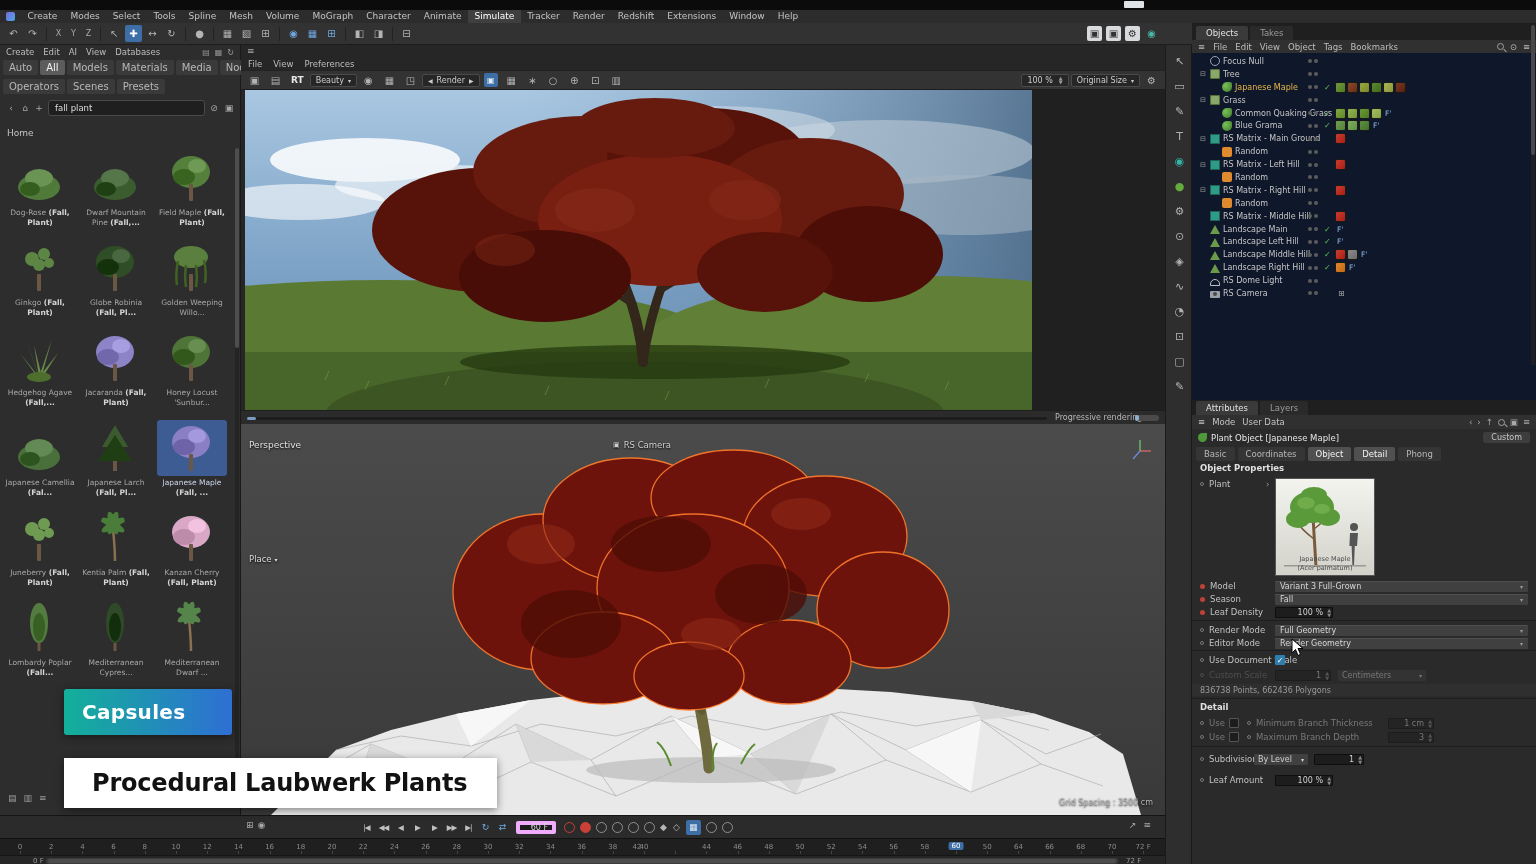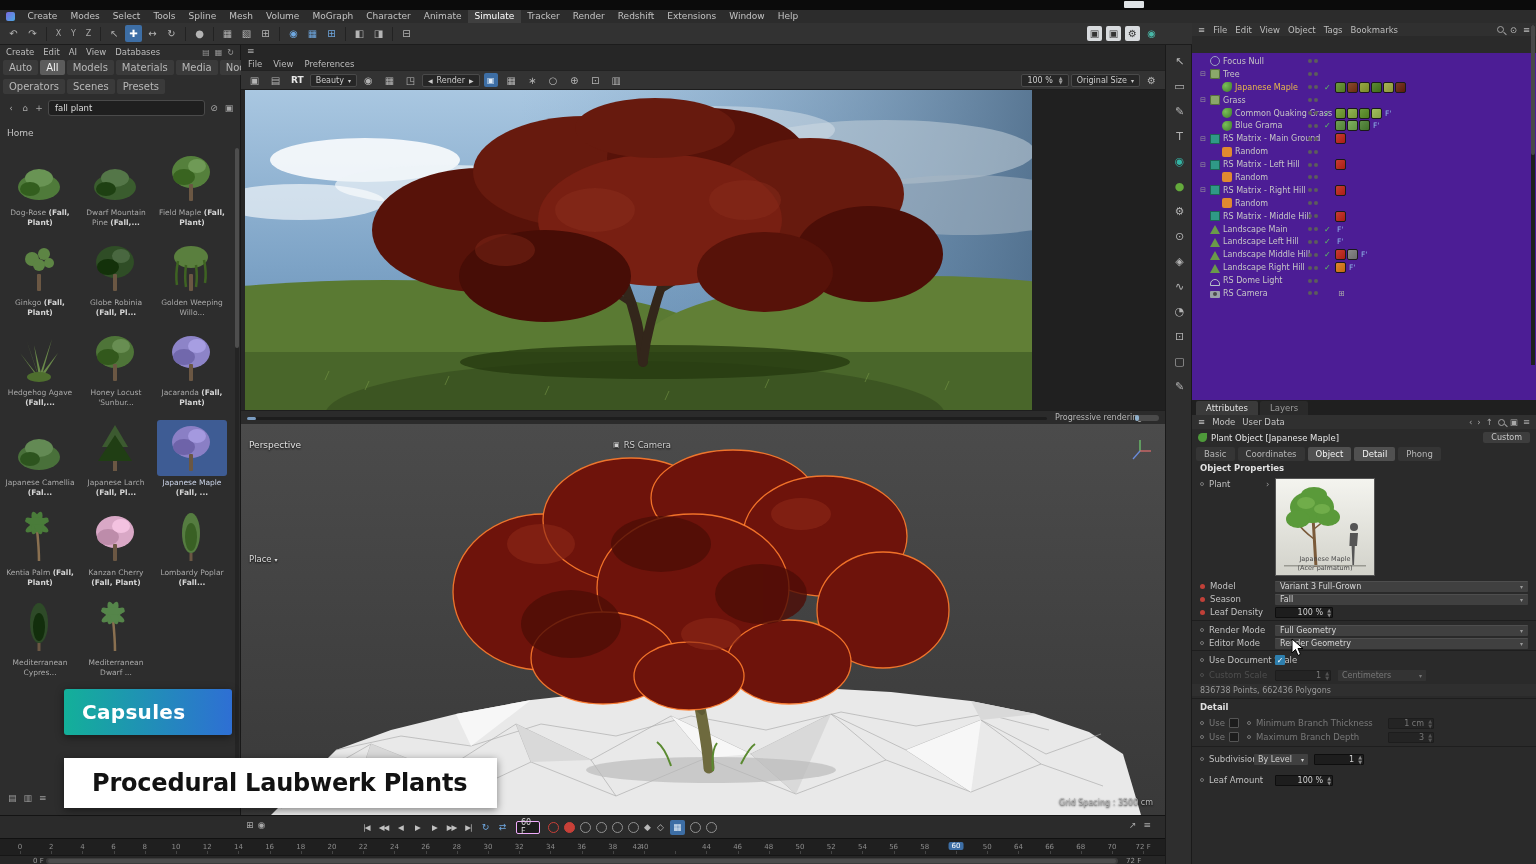--- a/index.html
+++ b/index.html
@@ -73,21 +73,21 @@
 
 #tool-strip{position:absolute;left:1165px;top:45px;width:27px;height:819px;background:#2e2e2e;border-left:1px solid #1a1a1a;border-right:1px solid #1a1a1a}
 .ts-btn{position:absolute;left:3px;width:21px;height:21px;display:flex;align-items:center;justify-content:center;font-size:11px;color:#b2b2b2;border-radius:3px}
 
 #right-panel{position:absolute;left:1192px;top:23px;width:344px;height:841px;background:#2a2a2a}
 .om-tabs{height:17px;background:#1f1f1f;display:flex;align-items:flex-end;padding:2px 4px 0;gap:2px}
 .tab{padding:2px 10px;font-size:8.5px;background:#2a2a2a;color:#9a9a9a;border-radius:2px 2px 0 0}
 .tab.active{background:#3a3a3a;color:#e2e2e2}
 .om-menus{height:13px;display:flex;gap:8px;align-items:center;padding:0 6px;font-size:8.5px;color:#bdbdbd;background:#303030}
 .om-menus .right{margin-left:auto;display:flex;gap:6px;align-items:center}
-#om-tree{position:absolute;left:0;top:30px;width:344px;height:347px;background:#4c1d95;overflow:hidden;padding-top:2px}
+#om-tree{position:absolute;left:0;top:30px;width:344px;height:347px;background:#0f172a;overflow:hidden;padding-top:2px}
 .om-row{position:relative;height:12.9px;display:flex;align-items:center;font-size:8px}
 .om-exp{width:10px;text-align:center;color:#9a9a9a;font-size:7px;flex:none}
 .om-label{margin-left:3px;color:#c6c6c6;white-space:nowrap}
 .om-label.sel{color:#e8b84b}
 .om-right{position:absolute;left:116px;top:0;height:100%;display:flex;align-items:center}
 .om-dot{width:4px;height:4px;border-radius:50%;background:#5c5c5c;margin-right:2px}
 .om-check{color:#5ec85e;font-size:8px;margin-left:4px;width:10px}
 .om-chip{width:11px;height:11px;border-radius:2px;margin-left:1px;border:1px solid #1a1a1a;flex:none}
 .om-tag{font-size:7.5px;color:#8fb8e8;margin-left:3px}
 .om-extra{margin-left:4px;color:#a8a8a8;font-size:8px}
@@ -132,21 +132,21 @@
 .stats{padding-left:8px;font-size:8px;color:#9a9a9a}
 .hr{position:absolute;left:0;width:344px;height:1px;background:#1e1e1e}
 #preview{position:absolute;left:83px;top:455px;width:100px;height:98px;background:linear-gradient(#f4f4ef,#d2d2ca);border:1px solid #555}
 .preview-cap{position:absolute;left:0;bottom:2px;width:100%;text-align:center;font-size:6.5px;color:#4a4a4a;line-height:1.35}
 
 #transport{position:absolute;left:0;top:815px;width:1165px;height:23px;background:#2b2b2b;border-top:1px solid #141414}
 .t-left{position:absolute;left:246px;top:4px;display:flex;gap:4px;color:#a8a8a8;font-size:9px}
 #t-center{position:absolute;left:358px;top:3px;display:flex;align-items:center}
 .pbtn{width:17px;height:16px;display:flex;align-items:center;justify-content:center;font-size:7.5px;color:#c0c0c0;letter-spacing:-1px}
 .pbtn.accent{color:#6fa8e0;font-size:9px;letter-spacing:0}
-.frame-box{width:24px;height:13px;background:#1c1c1c;border:1px solid #f0abfc;border-radius:2px;color:#d8d8d8;font-size:8px;display:flex;align-items:center;justify-content:flex-end;padding:0 4px;margin:0 5px}
+.frame-box{width:40px;height:13px;background:#1c1c1c;border:4px solid #f0abfc;border-radius:2px;color:#d8d8d8;font-size:8px;display:flex;align-items:center;justify-content:flex-end;padding:0 4px;margin:0 5px}
 .rbtn{width:11px;height:11px;border-radius:50%;border:1.5px solid #909090;margin:0 2.5px;flex:none}
 .rbtn.red{border-color:#c84038}
 .rbtn.redfill{background:#c84038;border-color:#c84038}
 .dbtn{color:#b8b8b8;font-size:9px;margin:0 3px}
 .chipbtn{width:15px;height:15px;background:#3d6ea5;border-radius:2px;color:#dce8f4;font-size:9px;display:flex;align-items:center;justify-content:center;margin:0 3px}
 .t-right{position:absolute;right:14px;top:4px;display:flex;gap:7px;color:#a8a8a8;font-size:9px}
 #ruler{position:absolute;left:0;top:838px;width:1165px;height:17px;background:#1f1f1f;border-top:1px solid #111}
 .tick{position:absolute;top:4px;transform:translateX(-50%);font-size:7px;color:#8c8c8c}
 .tick.current{background:#3d6ea5;color:#fff;border-radius:2px;padding:0 3px;top:3px}
 .tickmark{position:absolute;bottom:1px;width:1px;height:3px;background:#454545}
@@ -359,42 +359,42 @@
               <polygon points="33,46 46,8 36,44"></polygon>
             </g>
             <ellipse cx="33" cy="46" rx="12" ry="5" fill="#4e6e2e"></ellipse>
           </svg>
         </div>
         <div class="lbl">Hedgehog Agave <b>(Fall,...</b></div>
       </div>
       <div class="cell">
         <div class="thumb">
           <svg viewBox="0 0 68 54" width="68" height="54">
+            <ellipse cx="33" cy="21" rx="19" ry="16" fill="#8d84c8"></ellipse>
+            <ellipse cx="26" cy="26" rx="11" ry="8" fill="#7168ac"></ellipse>
+            <ellipse cx="39" cy="15" rx="9" ry="7" fill="#a79ee2"></ellipse>
+            <rect x="31" y="33" width="4" height="17" rx="1" fill="#6b5743"></rect>
+          </svg>
+        </div>
+        <div class="lbl">Jacaranda <b>(Fall, Plant)</b></div>
+      </div>
+      <div class="cell">
+        <div class="thumb">
+          <svg viewBox="0 0 68 54" width="68" height="54">
             <ellipse cx="33" cy="21" rx="19" ry="16" fill="#4e7438"></ellipse>
             <ellipse cx="26" cy="26" rx="11" ry="8" fill="#32581c"></ellipse>
             <ellipse cx="39" cy="15" rx="9" ry="7" fill="#688e52"></ellipse>
             <rect x="31" y="33" width="4" height="17" rx="1" fill="#6b5743"></rect>
           </svg>
         </div>
         <div class="lbl">Honey Locust 'Sunbur...</div>
       </div>
       <div class="cell">
         <div class="thumb">
           <svg viewBox="0 0 68 54" width="68" height="54">
-            <ellipse cx="33" cy="21" rx="19" ry="16" fill="#8d84c8"></ellipse>
-            <ellipse cx="26" cy="26" rx="11" ry="8" fill="#7168ac"></ellipse>
-            <ellipse cx="39" cy="15" rx="9" ry="7" fill="#a79ee2"></ellipse>
-            <rect x="31" y="33" width="4" height="17" rx="1" fill="#6b5743"></rect>
-          </svg>
-        </div>
-        <div class="lbl">Jacaranda <b>(Fall, Plant)</b></div>
-      </div>
-      <div class="cell">
-        <div class="thumb">
-          <svg viewBox="0 0 68 54" width="68" height="54">
             <ellipse cx="33" cy="36" rx="21" ry="13" fill="#49703a"></ellipse>
             <ellipse cx="33" cy="27" rx="14" ry="9" fill="#638a54"></ellipse>
             <ellipse cx="24" cy="38" rx="10" ry="7" fill="#2d541e"></ellipse>
           </svg>
         </div>
         <div class="lbl">Japanese Camellia <b>(Fal...</b></div>
       </div>
       <div class="cell">
         <div class="thumb">
           <svg viewBox="0 0 68 54" width="68" height="54">
@@ -408,20 +408,34 @@
       <div class="cell selected">
         <div class="thumb">
           <svg viewBox="0 0 68 54" width="68" height="54">
             <ellipse cx="33" cy="21" rx="19" ry="16" fill="#8a7fc5"></ellipse>
             <ellipse cx="26" cy="26" rx="11" ry="8" fill="#6e63a9"></ellipse>
             <ellipse cx="39" cy="15" rx="9" ry="7" fill="#a499df"></ellipse>
             <rect x="31" y="33" width="4" height="17" rx="1" fill="#6b5743"></rect>
           </svg>
         </div>
         <div class="lbl">Japanese Maple <b>(Fall, ...</b></div>
+      </div>
+      <div class="cell">
+        <div class="thumb">
+          <svg viewBox="0 0 68 54" width="68" height="54">
+            <g fill="#6f9a52">
+              <circle cx="26" cy="18" r="7"></circle>
+              <circle cx="38" cy="13" r="6"></circle>
+              <circle cx="33" cy="24" r="6"></circle>
+              <circle cx="43" cy="22" r="5"></circle>
+            </g>
+            <rect x="31" y="33" width="4" height="17" rx="1" fill="#6b5743"></rect>
+          </svg>
+        </div>
+        <div class="lbl">Juneberry <b>(Fall, Plant)</b></div>
       </div>
       <div class="cell">
         <div class="thumb">
           <svg viewBox="0 0 68 54" width="68" height="54">
             <path d="M33 50 C33 38 32 28 31 18" stroke="#8a7050" stroke-width="2.5" fill="none"></path>
             <g fill="#4a7c3a">
               <ellipse cx="31" cy="14" rx="13" ry="4" transform="rotate(-30 31 14)"></ellipse>
               <ellipse cx="31" cy="14" rx="13" ry="4" transform="rotate(30 31 14)"></ellipse>
               <ellipse cx="31" cy="12" rx="12" ry="4" transform="rotate(-70 31 12)"></ellipse>
               <ellipse cx="31" cy="12" rx="12" ry="4" transform="rotate(70 31 12)"></ellipse>
@@ -701,20 +715,24 @@
     <div class="ts-btn" style="top: 181px;">⊙</div>
     <div class="ts-btn" style="top: 206px;">◈</div>
     <div class="ts-btn" style="top: 231px;">∿</div>
     <div class="ts-btn" style="top: 256px;">◔</div>
     <div class="ts-btn" style="top: 281px;">⊡</div>
     <div class="ts-btn" style="top: 306px;">▢</div>
     <div class="ts-btn" style="top: 331px;">✎</div>
   </div>
 
 <div id="right-panel">
+  <div class="om-tabs" id="om-tabs">
+      <span class="tab active">Objects</span>
+      <span class="tab">Takes</span>
+    </div>
   <div class="om-menus">
     <span>≡</span>
     <span id="om-menu-items" style="display:flex;gap:8px">
         <span>File</span>
         <span>Edit</span>
         <span>View</span>
         <span>Object</span>
         <span>Tags</span>
         <span>Bookmarks</span>
       </span>

